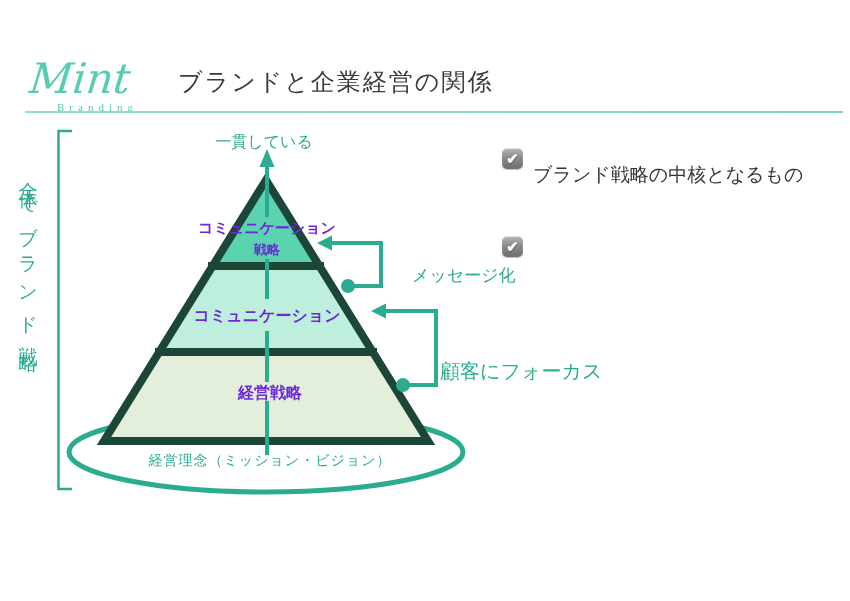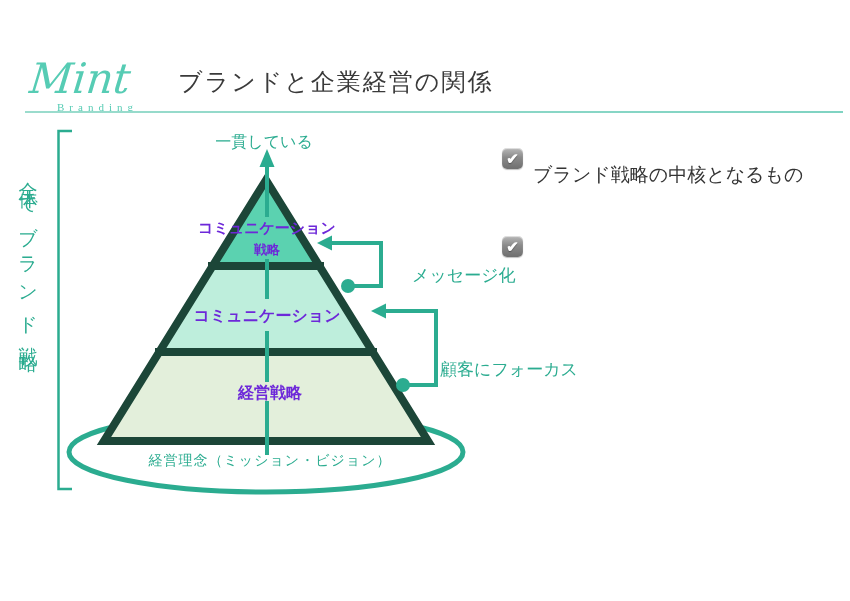--- a/index.html
+++ b/index.html
@@ -30,21 +30,21 @@
   .teal{color:#2BAC90;}
   .dark{color:#6d28d9;font-weight:bold;}
 
   .consistency-caption{left:264px;top:132px;font-size:16px;}
   .comm-line1{left:267px;top:219px;font-size:15px;}
   .comm-line2{left:267px;top:241px;font-size:13px;}
   .marketing-label{left:267px;top:306px;font-size:16px;}
   .management-label{left:270px;top:383px;font-size:16px;}
   .philosophy-caption{left:270px;top:452px;font-size:14px;letter-spacing:1px;}
   .message-label{left:385px;top:264px;font-size:17px;margin-left:27px;}
-  .focus-label{left:440px;top:358px;font-size:17px;}
+  .focus-label{left:440px;top:358px;font-size:20px;}
 
   
   .checklist-item{position:absolute;left:502px;display:flex;gap:10px;align-items:flex-start;}
   .checklist-item.item-0{top:147px;}
   .checklist-item.item-1{top:235px;}
   .checkbox{width:21px;height:21px;border-radius:5px;flex:0 0 auto;margin-top:1px;
     background:linear-gradient(180deg,#b9b9b9 0%,#8a8a8a 45%,#6f6f6f 100%);
     box-shadow:inset 0 1px 1px rgba(255,255,255,.6),0 1px 1px rgba(0,0,0,.25);
     display:flex;align-items:center;justify-content:center;
     color:#ffffff;font-size:15px;font-weight:bold;text-shadow:0 1px 1px rgba(0,0,0,.35);}

